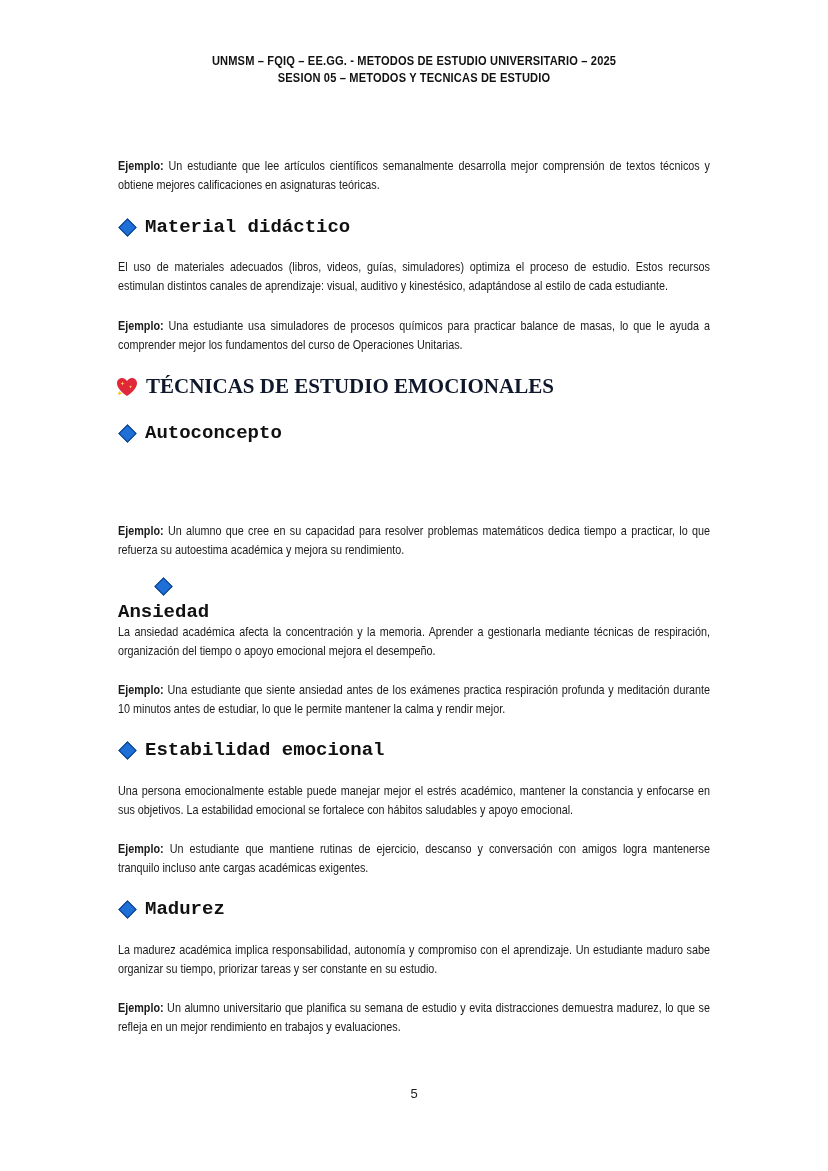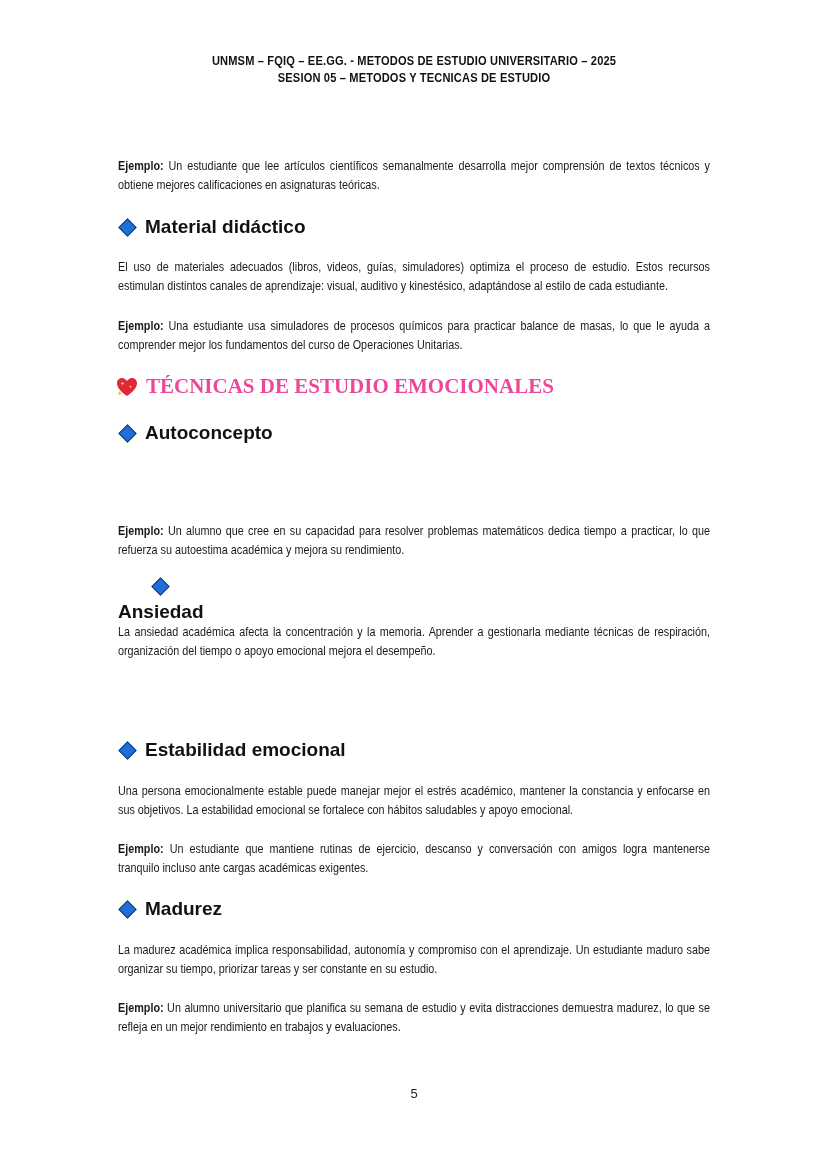--- a/index.html
+++ b/index.html
@@ -5,24 +5,24 @@
   html, body { margin: 0; padding: 0; background: #ffffff; }
   body { width: 828px; height: 1171px; position: relative; overflow: hidden; }
   .page { position: absolute; left: 0; top: 0; width: 828px; height: 1171px; background: #fff; }
   .header { position: absolute; top: 52px; left: 0; width: 828px; text-align: center;
     font-family: "Liberation Sans", sans-serif; font-weight: bold; font-size: 13.5px;
     line-height: 17px; color: #111; transform: scaleX(0.82); transform-origin: center top; letter-spacing: 0.2px; }
   .p { position: absolute; left: 118px; width: 592px; font-family: "Liberation Sans Narrow", "Liberation Sans", sans-serif;
     font-size: 13.5px; line-height: 19px; color: #1a1a1a; text-align: justify; }
   .p .inner { display: block; transform: scaleX(0.80); transform-origin: left top; width: 740px; }
   .p b { font-weight: bold; }
-  .h2 { position: absolute; left: 118px; font-family: Liberation Sans, sans-serif; font-weight: bold;
+  .h2 { position: absolute; left: 118px; font-family: Liberation Mono, monospace; font-weight: bold;
     font-size: 19px; color: #111; display: flex; align-items: center; gap: 8px; }
   .h1 { position: absolute; left: 116px; font-family: "Liberation Serif", serif; font-weight: bold;
-    font-size: 21px; color: #ec4899; display: flex; align-items: center; gap: 8px; }
+    font-size: 21px; color: #0f172a; display: flex; align-items: center; gap: 8px; }
   .diamond { width: 13px; height: 13px; background: #1e6fd6; transform: rotate(45deg);
     border: 1px solid #0a3f8c; margin-left: 3px; margin-right: 3px; box-sizing: border-box; }
   .heart { width: 22px; height: 20px; display: inline-block; }
   .pagenum { position: absolute; top: 1086px; left: 0; width: 828px; text-align: center;
     font-family: "Liberation Sans", sans-serif; font-size: 13px; color: #222; }
 </style>
 </head>
 <body>
 
 <div class="page">
@@ -65,20 +65,23 @@
     <span class="inner"><b>Ejemplo:</b><span> Un alumno que cree en su capacidad para resolver problemas matemáticos dedica tiempo a practicar, lo que refuerza su autoestima académica y mejora su rendimiento.</span></span>
   </div>
 
   <div class="h2" style="top:580px;flex-direction:column;">
     <span class="diamond"></span>
     <span>Ansiedad</span>
   </div>
   <div class="p" style="top:622px;">
     <span class="inner">La ansiedad académica afecta la concentración y la memoria. Aprender a gestionarla mediante técnicas de respiración, organización del tiempo o apoyo emocional mejora el desempeño.</span>
   </div>
+  <div class="p" style="top:680px;">
+    <span class="inner"><b>Ejemplo:</b><span> Una estudiante que siente ansiedad antes de los exámenes practica respiración profunda y meditación durante 10 minutos antes de estudiar, lo que le permite mantener la calma y rendir mejor.</span></span>
+  </div>
 
   <div class="h2" style="top:739px;">
     <span class="diamond"></span>
     <span>Estabilidad emocional</span>
   </div>
   <div class="p" style="top:839px;">
     <span class="inner"><b>Ejemplo:</b><span> Un estudiante que mantiene rutinas de ejercicio, descanso y conversación con amigos logra mantenerse tranquilo incluso ante cargas académicas exigentes.</span></span>
   </div>
   <div class="p" style="top:781px;">
     <span class="inner">Una persona emocionalmente estable puede manejar mejor el estrés académico, mantener la constancia y enfocarse en sus objetivos. La estabilidad emocional se fortalece con hábitos saludables y apoyo emocional.</span>

